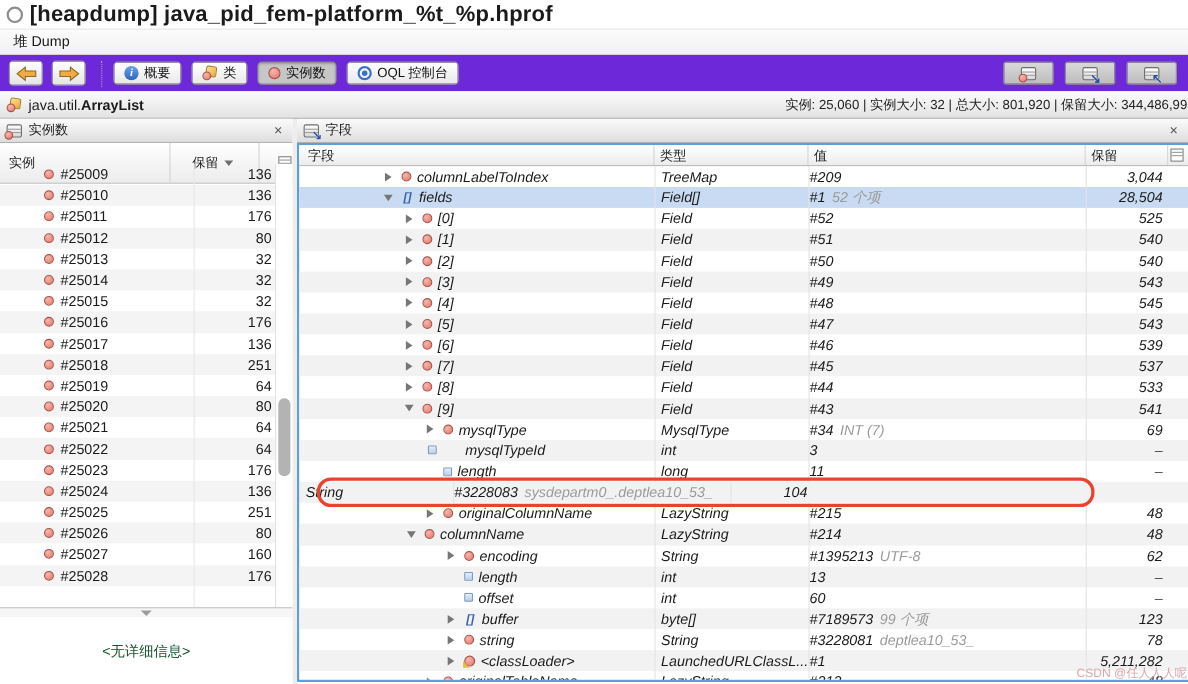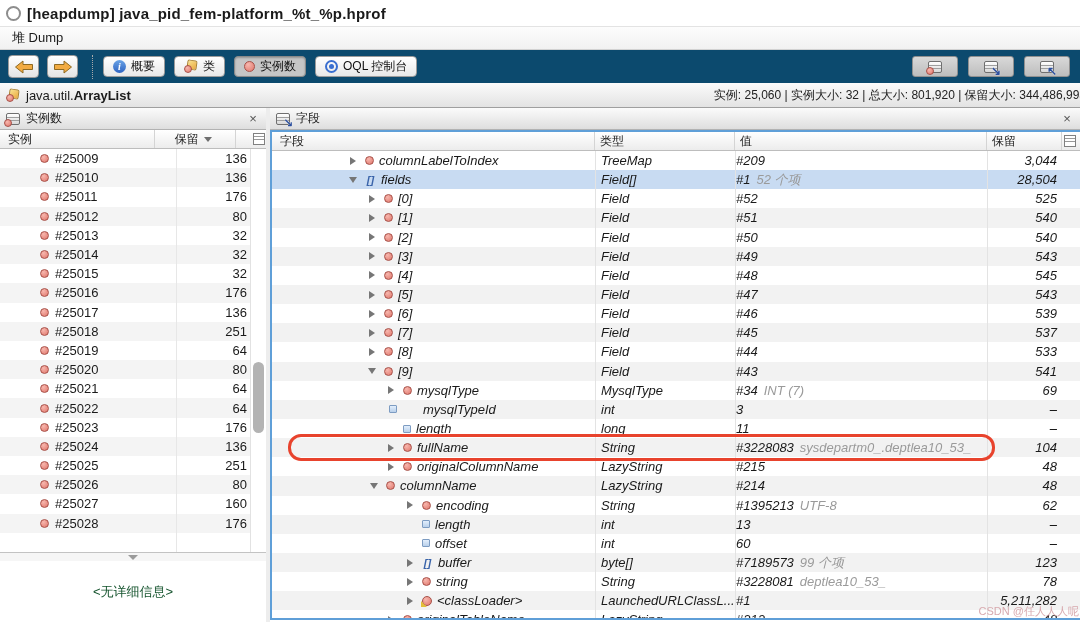--- a/index.html
+++ b/index.html
@@ -4,26 +4,26 @@
 <style>
   html,body{margin:0;padding:0;}
   body{
     width:1080px;height:622px;position:relative;overflow:hidden;background:#fff;
     font-family:"Liberation Sans","DejaVu Sans",sans-serif;color:#1a1a1a;
     -webkit-user-select:none;user-select:none;
   }
   
   #title-bar{position:absolute;left:0;top:0;width:1080px;height:26px;display:flex;align-items:center;padding-left:6px;box-sizing:border-box;background:#fff;}
   .ic-ring{width:11px;height:11px;border:2.5px solid #8d8d8d;border-radius:50%;flex:none;margin-right:6px;}
-  #title-text{font-size:15px;font-weight:bold;letter-spacing:.2px;}
+  #title-text{font-size:20px;font-weight:bold;letter-spacing:.2px;}
   
   #tab-bar{position:absolute;left:0;top:26px;width:1080px;height:24px;background:linear-gradient(#fcfcfc,#f1f1f1);border-top:1px solid #e3e3e3;border-bottom:1px solid #d2d2d2;box-sizing:border-box;display:flex;align-items:center;}
   #tab-heap{padding:0 12px;font-size:13px;height:100%;display:flex;align-items:center;}
   
-  #toolbar{position:absolute;left:0;top:50px;width:1080px;height:33px;background:#0c4a6e;box-sizing:border-box;display:flex;align-items:center;}
+  #toolbar{position:absolute;left:0;top:50px;width:1080px;height:33px;background:#6d28d9;box-sizing:border-box;display:flex;align-items:center;}
   .nav-btn{width:31px;height:23px;margin-left:8px;border:1px solid #9b9b9b;border-radius:4px;background:linear-gradient(#ffffff,#e4e4e4);display:flex;align-items:center;justify-content:center;padding:0;}
   .tb-sep{width:0;height:24px;border-left:1px dotted #aaa;margin:0 10px 0 14px;}
   .tb-btn{height:21px;margin-right:9px;border:1px solid #9b9b9b;border-radius:4px;background:linear-gradient(#ffffff,#e8e8e8);display:flex;align-items:center;gap:5px;padding:0 9px;font-size:12px;font-family:inherit;color:#111;}
   .tb-btn.sel{background:#c6c6c6;border-color:#8a8a8a;box-shadow:inset 0 1px 2px rgba(0,0,0,.25);}
   #tb-spacer{flex:1;}
   .tb-iconbtn{width:46px;height:21px;margin-right:10px;border:1px solid #909090;border-radius:3px;background:linear-gradient(#d9d9d9,#bdbdbd);display:flex;align-items:center;justify-content:center;padding:0;}
   
   .ic-info{width:13px;height:13px;border-radius:50%;background:linear-gradient(#6aa3e6,#2e63c2);color:#fff;display:flex;align-items:center;justify-content:center;flex:none;}
   .ic-info::after{content:"i";font-family:"Liberation Serif",serif;font-size:10px;font-weight:bold;font-style:italic;}
   .ic-class{width:14px;height:13px;position:relative;flex:none;}
@@ -47,21 +47,21 @@
   .ic-close{margin-left:auto;width:14px;height:14px;display:flex;align-items:center;justify-content:center;color:#555;font-size:13px;line-height:1;}
   .ic-close::before{content:"×";}
   .colhead{background:linear-gradient(#ffffff,#ececec);border-bottom:1px solid #bdbdbd;box-sizing:border-box;display:flex;font-size:12px;color:#222;}
   .colhead .hc{display:flex;align-items:center;box-sizing:border-box;border-right:1px solid #d4d4d4;}
   .sort-tri{width:0;height:0;border-left:4px solid transparent;border-right:4px solid transparent;border-top:5px solid #6f6f6f;margin-left:5px;}
   .ic-chooser{width:10px;height:10px;border:1px solid #808080;background:#fff;position:relative;}
   .ic-chooser::before{content:"";position:absolute;left:0;right:0;top:2px;height:1px;background:#999;box-shadow:0 3px 0 #999;}
   
   #left-panel{position:absolute;left:0;top:108px;width:266px;height:514px;background:#fff;}
   #left-title{height:22px;}
-  #left-colhead{height:19px;gap:16px;}
+  #left-colhead{height:37px;gap:16px;}
   #lh-instance{width:176px;padding-left:8px;}
   #lh-retained{width:74px;padding-left:4px;}
   #lh-chooser{width:16px;justify-content:center;border-right:none;}
   #instances-rows{position:absolute;left:0;top:41px;width:250px;height:495px;overflow:hidden;}
   .lrow{height:19.19px;display:flex;align-items:center;box-sizing:border-box;padding:0 3px 0 40px;font-size:13px;}
   .lrow .ic-obj{margin-right:6px;}
   .lrow.stripe{background:#f4f4f4;}
   .lrow.sel{background:#86efac;margin-top:34px;}
   .lid{flex:none;}
   .lret{margin-left:auto;text-align:right;}
@@ -502,25 +502,20 @@
           <span class="ic-prim"></span>
           <span>length</span>
         </div>
         <div class="cell ctype">long</div>
         <div class="cell cval">
           <span>11</span>
         </div>
         <div class="cell cret">–</div>
       </div>
       <div class="rrow stripe">
-        <div class="cell cname" style="padding-left: 112px;">
-          <span class="exp c"></span>
-          <span class="ic-obj"></span>
-          <span>fullName</span>
-        </div>
         <div class="cell ctype">String</div>
         <div class="cell cval">
           <span>#3228083</span>
           <span class="vextra">sysdepartm0_.deptlea10_53_</span>
         </div>
         <div class="cell cret">104</div>
       </div>
       <div class="annotation" style="top: 283.25px;"></div>
       <div class="rrow">
         <div class="cell cname" style="padding-left: 112px;">

